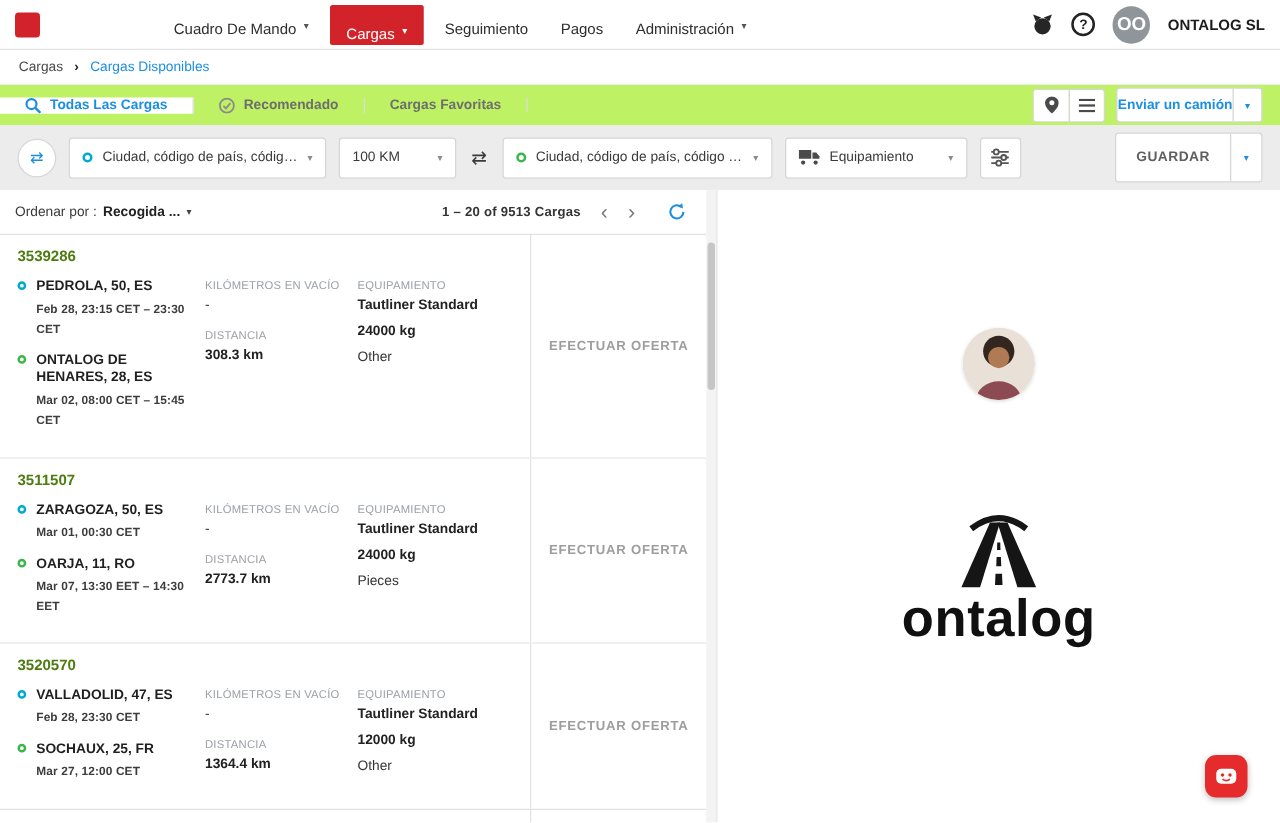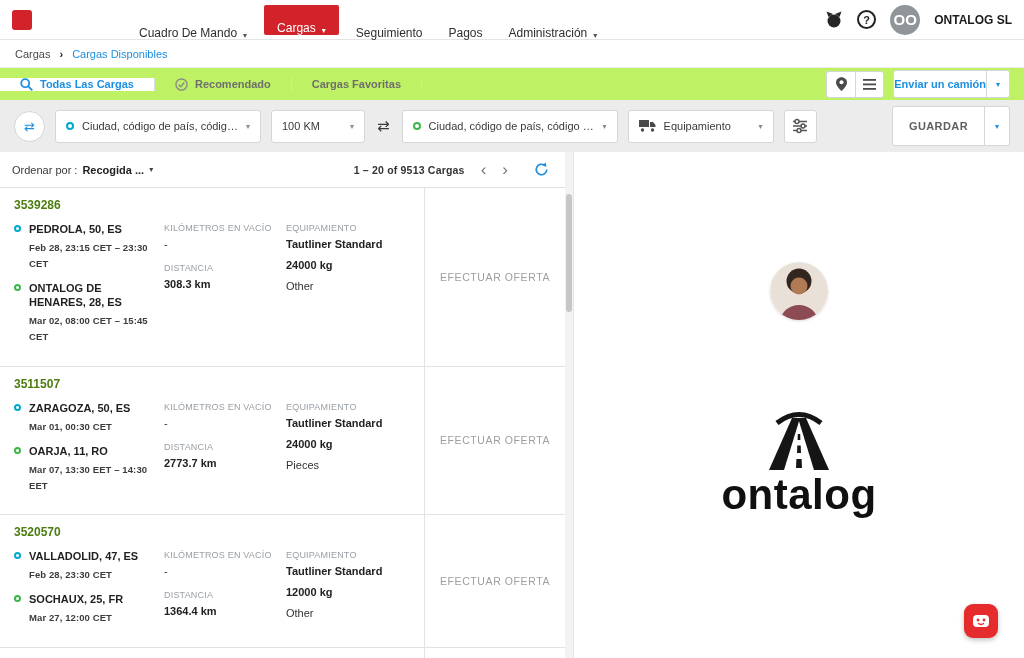--- a/index.html
+++ b/index.html
@@ -4,21 +4,21 @@
 <style>
   *{box-sizing:border-box;margin:0;padding:0}
   html,body{width:1024px;height:658px}
   body{overflow:hidden;position:relative;background:#fff;color:#222;
        font-family:"Liberation Sans","DejaVu Sans",sans-serif}
 
   
   .topbar{height:40px;display:flex;align-items:center;padding:0 12px;background:#fff;border-bottom:1px solid #e4e4e4}
   .app-logo{width:20px;height:20px;background:#d2232a;border-radius:3px;flex:none;cursor:pointer}
   .topnav{display:flex;align-items:center;height:100%;margin-left:94px}
-  .nav-item{display:flex;align-items:flex-end;gap:6px;padding:0 13px;font-size:12px;color:#2e2e2e;height:40px;cursor:pointer;white-space:nowrap}
+  .nav-item{display:flex;align-items:flex-start;gap:6px;padding:16px 13px;font-size:12px;color:#2e2e2e;height:40px;cursor:pointer;white-space:nowrap}
   .nav-item .chev{font-size:8px;color:#555}
   .nav-item.active{background:#d2232a;color:#fff;height:30px;border-radius:2px;margin:0 4px}
   .nav-item.active .chev{color:#fff}
   .top-right{margin-left:auto;display:flex;align-items:center;gap:14px}
   .help-icon{width:19px;height:19px;border:2px solid #222;border-radius:50%;font-size:11px;font-weight:bold;
              display:flex;align-items:center;justify-content:center;color:#222;cursor:pointer}
   .avatar{width:30px;height:30px;border-radius:50%;background:#8f9598;color:#fff;font-size:15px;font-weight:bold;
           display:flex;align-items:center;justify-content:center;cursor:pointer}
   .account{font-size:12px;font-weight:bold;color:#1c1c1c;cursor:pointer;white-space:nowrap}
 
@@ -84,21 +84,21 @@
   .dot2.green{border:2px solid #3cb54a}
   .loc{font-size:11px;font-weight:bold;color:#1f1f1f;line-height:1.3}
   .time{font-size:9.5px;font-weight:bold;color:#3c3c3c;margin-top:4px;line-height:1.65;letter-spacing:.1px}
   .col-metrics{width:122px;flex:none;padding-top:1px}
   .col-equip{width:138px;flex:none;padding-top:1px}
   .flabel{font-size:9px;color:#9aa0a6;margin-bottom:5px;letter-spacing:.2px}
   .fval{font-size:11px;color:#333;margin-bottom:13px}
   .fval.b{font-weight:bold;color:#222}
   .col-equip .fval{margin-bottom:9px}
   .offer-cell{flex:1;border-left:1px solid #e3e3e3;display:flex;align-items:center;justify-content:center}
-  .offer-btn{background:none;border:none;font-family:inherit;color:#9e9e9e;font-size:10.5px;font-weight:normal;
+  .offer-btn{background:none;border:none;font-family:inherit;color:#9e9e9e;font-size:10.5px;font-weight:bold;
              letter-spacing:.6px;cursor:pointer;white-space:nowrap}
 
   .scrollbar{width:8px;flex:none;background:#f3f3f3;position:relative;cursor:pointer}
   .scroll-thumb{position:absolute;left:1px;top:42px;width:6px;height:118px;background:#c6c6c6;border-radius:3px;cursor:grab}
 
   .right-panel{flex:1;background:#fff;border-left:1px solid #e4e4e4;display:flex;flex-direction:column;align-items:center;position:relative}
   .empty-avatar{margin-top:110px;width:58px;height:58px;border-radius:50%;overflow:hidden;flex:none;box-shadow:0 1px 3px rgba(0,0,0,.15)}
   .brand{margin-top:90px;display:flex;flex-direction:column;align-items:center}
   .brand-text{font-size:42px;font-weight:bold;color:#101010;letter-spacing:.5px;line-height:1;margin-top:4px}
   .chat-btn{position:absolute;right:26px;bottom:20px;width:34px;height:34px;background:#e52b2b;border-radius:9px;

